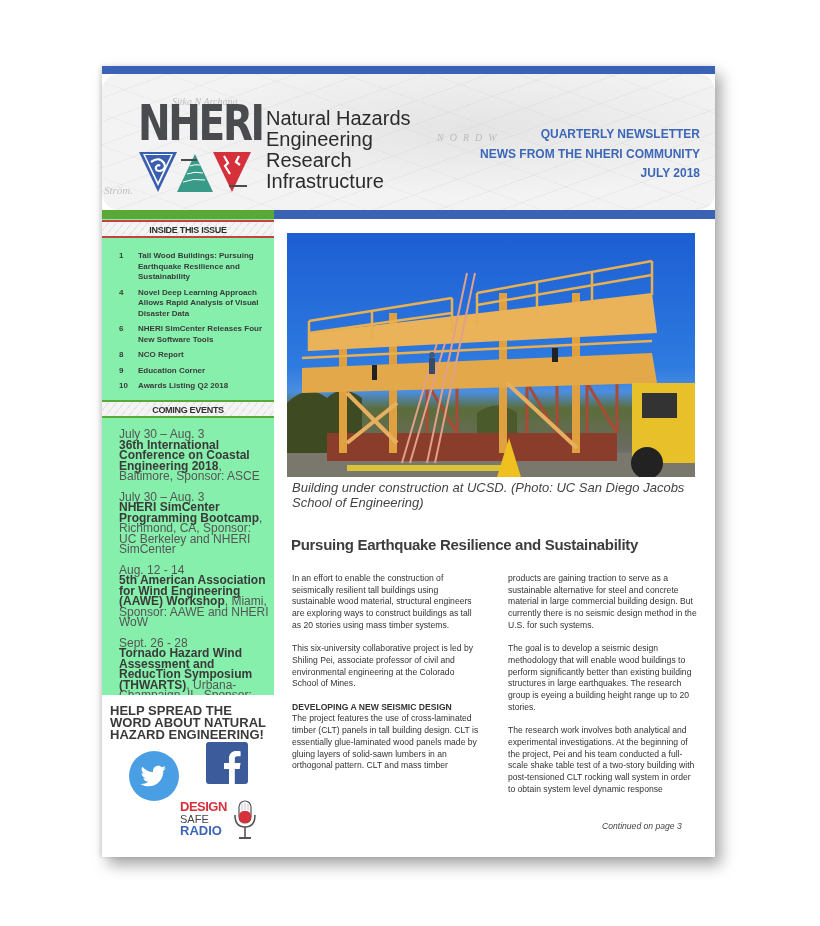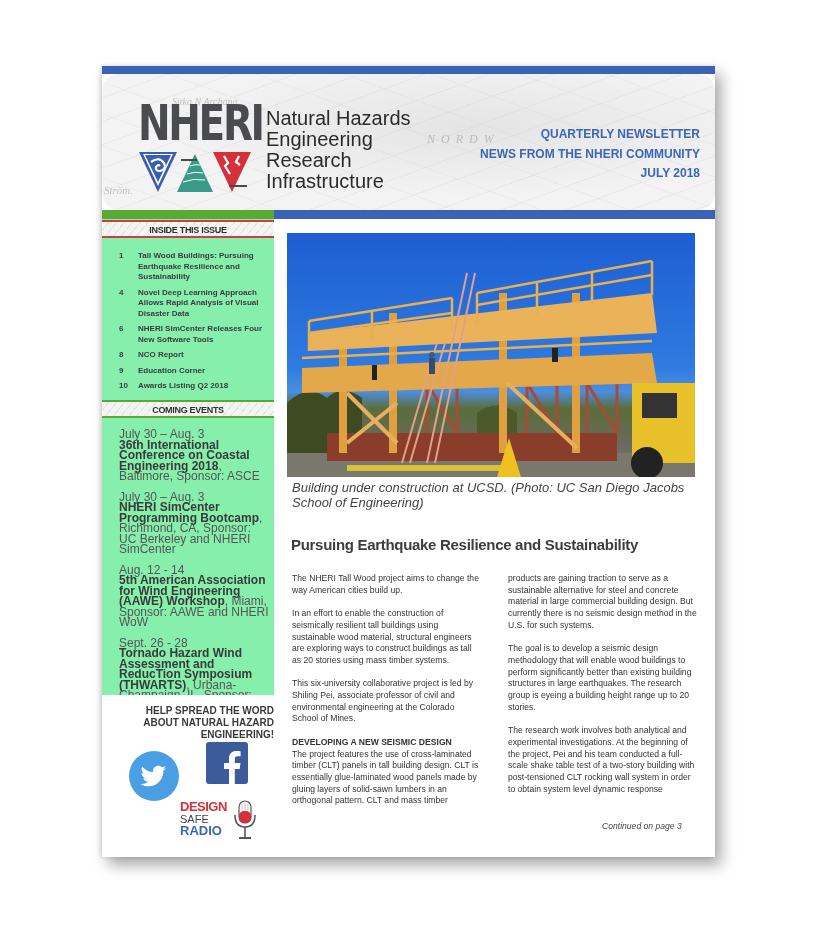--- a/index.html
+++ b/index.html
@@ -56,21 +56,21 @@
   .toc { position: absolute; left: 17px; top: 32px; width: 150px; }
   .toc-item { display: flex; font-size: 8px; font-weight: bold; color: #3b3b3b; line-height: 10.5px; margin-bottom: 5px; }
   .toc-num { width: 19px; flex: none; }
   .toc-title { flex: 1; }
 
   .events { position: absolute; left: 17px; top: 210px; width: 152px; font-size: 12px; line-height: 10.5px; color: #555; }
   .event { margin-bottom: 10px; }
   .event b { color: #3a3a3a; }
 
   .social { position: absolute; left: 0; top: 629px; width: 172px; height: 162px; background: #fff; }
-  .social-title { position: absolute; left: 0; top: 10px; width: 172px; text-align: right; font-size: 10px; font-weight: bold; line-height: 12px; color: #3a3a3a; padding-left: 8px; }
+  .social-title { position: absolute; left: 0; top: 10px; width: 172px; text-align: left; font-size: 13px; font-weight: bold; line-height: 12px; color: #3a3a3a; padding-left: 8px; }
   .twitter { position: absolute; left: 27px; top: 56px; width: 50px; height: 50px; border-radius: 50%; background: #4a9fe4; }
   .facebook { position: absolute; left: 104px; top: 47px; width: 42px; height: 42px; border-radius: 3px; background: #3c5b9a; }
   .radio { position: absolute; left: 78px; top: 104px; width: 80px; height: 44px; }
   .radio-text { position: absolute; left: 0; top: 2px; font-weight: bold; line-height: 12px; }
   .radio-design { color: #d7303a; font-size: 13px; letter-spacing: -0.5px; }
   .radio-safe { color: #444; font-size: 11px; font-weight: normal; }
   .radio-radio { color: #3c66b8; font-size: 13px; }
 
   
   .photo {
@@ -88,21 +88,21 @@
   .continued { position: absolute; left: 500px; top: 755px; font-size: 8.6px; font-style: italic; color: #444; }
 </style>
 </head>
 <body>
 
 <div class="page">
   <div class="top-bar"></div>
 
   <div class="header">
     <span class="map-text" style="left:70px;top:22px;font-size:10px;">Sitka N Archang</span>
-    <span class="map-text" style="left:325px;top:58px;font-size:12px;letter-spacing:6px;">NORDW</span>
+    <span class="map-text" style="left:335px;top:58px;font-size:10px;letter-spacing:6px;">NORDW</span>
     <span class="map-text" style="left:2px;top:110px;font-size:11px;">Ström.</span>
 
     <div class="logo-wordmark">NHERI</div>
     <svg class="logo-icons" viewBox="0 0 112 42">
 
       <polygon points="0,0 38,0 19,40" fill="#3b5fb0"></polygon>
       <polygon points="4,2 34,2 19,34" fill="#ffffff"></polygon>
       <polygon points="6,3 32,3 19,30" fill="#3b5fb0"></polygon>
       <path d="M12,10 q8,-6 13,1 q3,6 -4,8 q-5,0 -4,-4 q2,-3 4,-1" stroke="#ffffff" stroke-width="2.2" fill="none"></path>
 
@@ -293,21 +293,20 @@
       <rect x="85" y="132" width="5" height="15" fill="#222"></rect>
       <rect x="265" y="115" width="6" height="14" fill="#222"></rect>
     </svg>
   </div>
 
   <div class="caption">Building under construction at UCSD. (Photo: UC San Diego Jacobs School of Engineering)</div>
 
   <h2 class="article-subtitle">Pursuing Earthquake Resilience and Sustainability</h2>
 
   <div class="col col-left">
-    <p>The NHERI Tall Wood project aims to change the way American cities build up.</p>
     <p>In an effort to enable the construction of seismically resilient tall buildings using sustainable wood material, structural engineers are exploring ways to construct buildings as tall as 20 stories using mass timber systems.</p>
     <p>This six-university collaborative project is led by Shiling Pei, associate professor of civil and environmental engineering at the Colorado School of Mines.</p>
     <h4>DEVELOPING A NEW SEISMIC DESIGN</h4>
     <p>The project features the use of cross-laminated timber (CLT) panels in tall building design. CLT is essentially glue-laminated wood panels made by gluing layers of solid-sawn lumbers in an orthogonal pattern. CLT and mass timber</p>
   </div>
 
   <div class="col col-right">
     <p>products are gaining traction to serve as a sustainable alternative for steel and concrete material in large commercial building design. But currently there is no seismic design method in the U.S. for such systems.</p>
     <p>The goal is to develop a seismic design methodology that will enable wood buildings to perform significantly better than existing building structures in large earthquakes. The research group is eyeing a building height range up to 20 stories.</p>
     <p>The research work involves both analytical and experimental investigations. At the beginning of the project, Pei and his team conducted a full-scale shake table test of a two-story building with post-tensioned CLT rocking wall system in order to obtain system level dynamic response</p>

